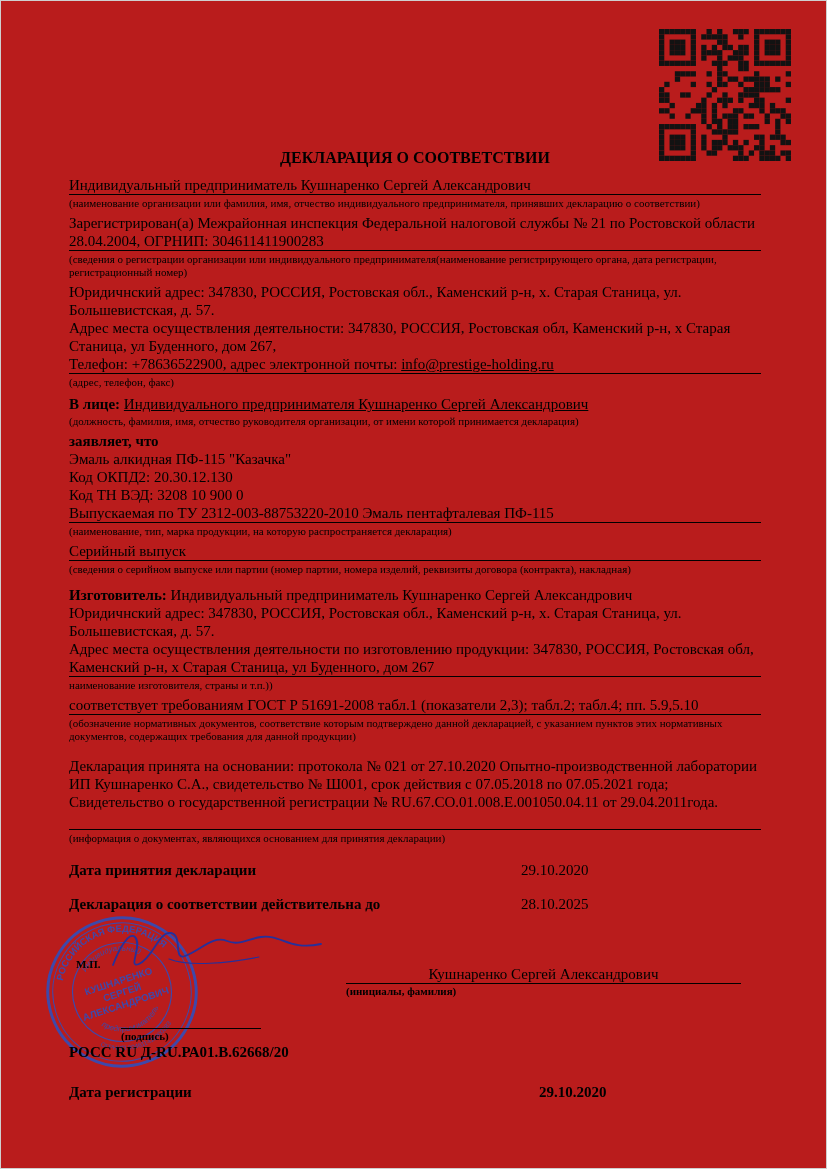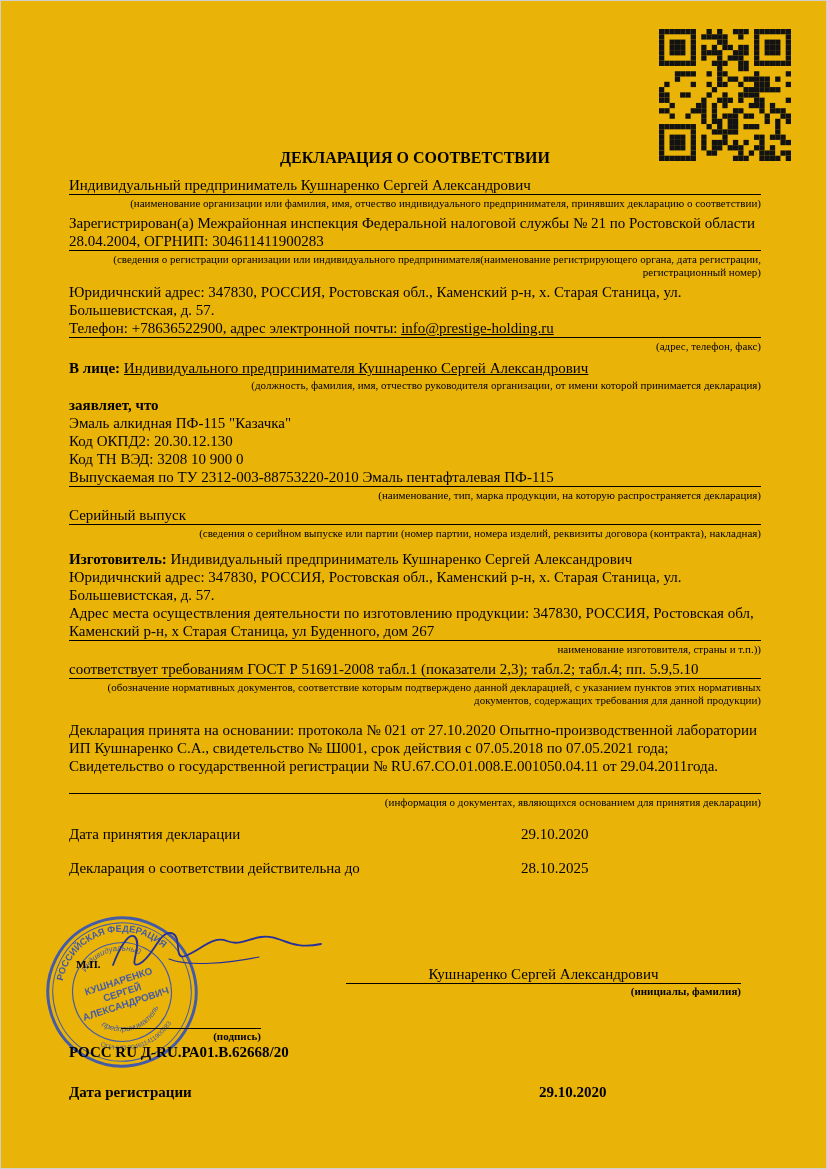--- a/index.html
+++ b/index.html
@@ -4,37 +4,37 @@
 <style>
   * { margin:0; padding:0; box-sizing:border-box; }
   html,body { background:#ffffff; }
   body {
     width:827px; height:1169px;
     font-family:"Liberation Serif", serif;
     color:#000;
   }
   .page {
     position:relative; width:827px; height:1169px;
-    background:#eab308; border:1px solid #cfcfcf; overflow:hidden;
+    background:#b91c1c; border:1px solid #cfcfcf; overflow:hidden;
   }
   .content {
     position:absolute; left:68px; top:148px; width:692px;
     font-size:15px; line-height:18px;
   }
   .title { text-align:center; font-weight:bold; font-size:16px; margin-bottom:9px; }
   .uline { border-bottom:1px solid #000; }
-  .caption { text-align:right; font-size:11px; line-height:13px; margin:2px 0 4px; }
+  .caption { text-align:left; font-size:11px; line-height:13px; margin:2px 0 4px; }
   .b { font-weight:bold; }
   .tdu { text-decoration:underline; }
   .mt6 { margin-top:6px; }
   .mt10 { margin-top:10px; }
   .mt14 { margin-top:14px; }
   .basis { padding-bottom:18px; }
   .drow { display:flex; margin-top:16px; }
-  .drow .dlbl { flex:0 0 452px; font-weight:normal; }
+  .drow .dlbl { flex:0 0 452px; font-weight:bold; }
   .drow .dval { font-weight:normal; }
 
   .qr { position:absolute; top:28px; right:35px; width:132px; height:132px; }
 
   .stamp {
     position:absolute; left:42px; top:912px; width:158px; height:158px;
     transform:rotate(-18deg); opacity:.88; pointer-events:none;
   }
   .sig-svg { position:absolute; left:108px; top:918px; width:218px; height:60px; }
   .mp { position:absolute; left:75px; top:957px; font-weight:bold; font-size:11px; }
@@ -361,20 +361,21 @@
   <div class="content">
     <div class="title">ДЕКЛАРАЦИЯ О СООТВЕТСТВИИ</div>
 
     <div class="uline">Индивидуальный предприниматель Кушнаренко Сергей Александрович</div>
     <div class="caption">(наименование организации или фамилия, имя, отчество индивидуального предпринимателя, принявших декларацию о соответствии)</div>
 
     <div class="uline">Зарегистрирован(а) Межрайонная инспекция Федеральной налоговой службы № 21 по Ростовской области 28.04.2004, ОГРНИП: 304611411900283</div>
     <div class="caption">(сведения о регистрации организации или индивидуального предпринимателя(наименование регистрирующего органа, дата регистрации, регистрационный номер)</div>
 
     <div>Юридичнский адрес: 347830, РОССИЯ, Ростовская обл., Каменский р-н, х. Старая Станица, ул. Большевистская, д. 57.</div>
+    <div>Адрес места осуществления деятельности: 347830, РОССИЯ, Ростовская обл, Каменский р-н, х Старая Станица, ул Буденного, дом 267,</div>
     <div class="uline">
       <span>Телефон: +78636522900, адрес электронной почты: </span><span class="tdu">info@prestige-holding.ru</span>
     </div>
     <div class="caption">(адрес, телефон, факс)</div>
 
     <div class="mt6">
       <span class="b">В лице:</span>
       <span class="tdu">Индивидуального предпринимателя Кушнаренко Сергей Александрович</span>
     </div>
     <div class="caption">(должность, фамилия, имя, отчество руководителя организации, от имени которой принимается декларация)</div>

